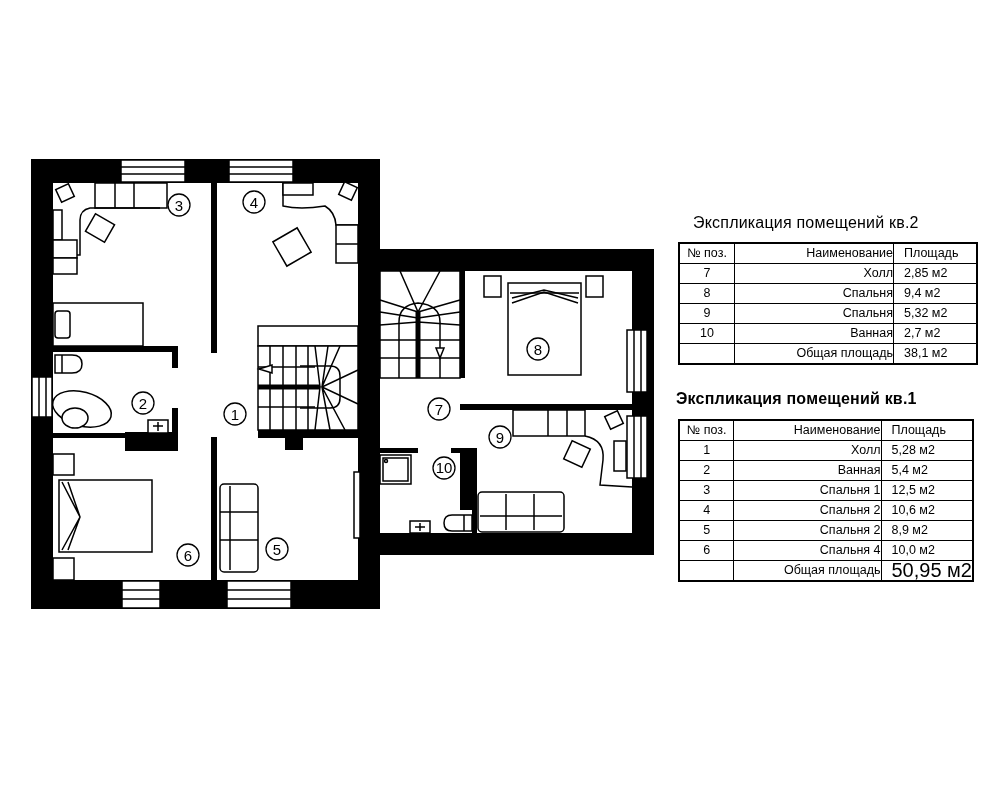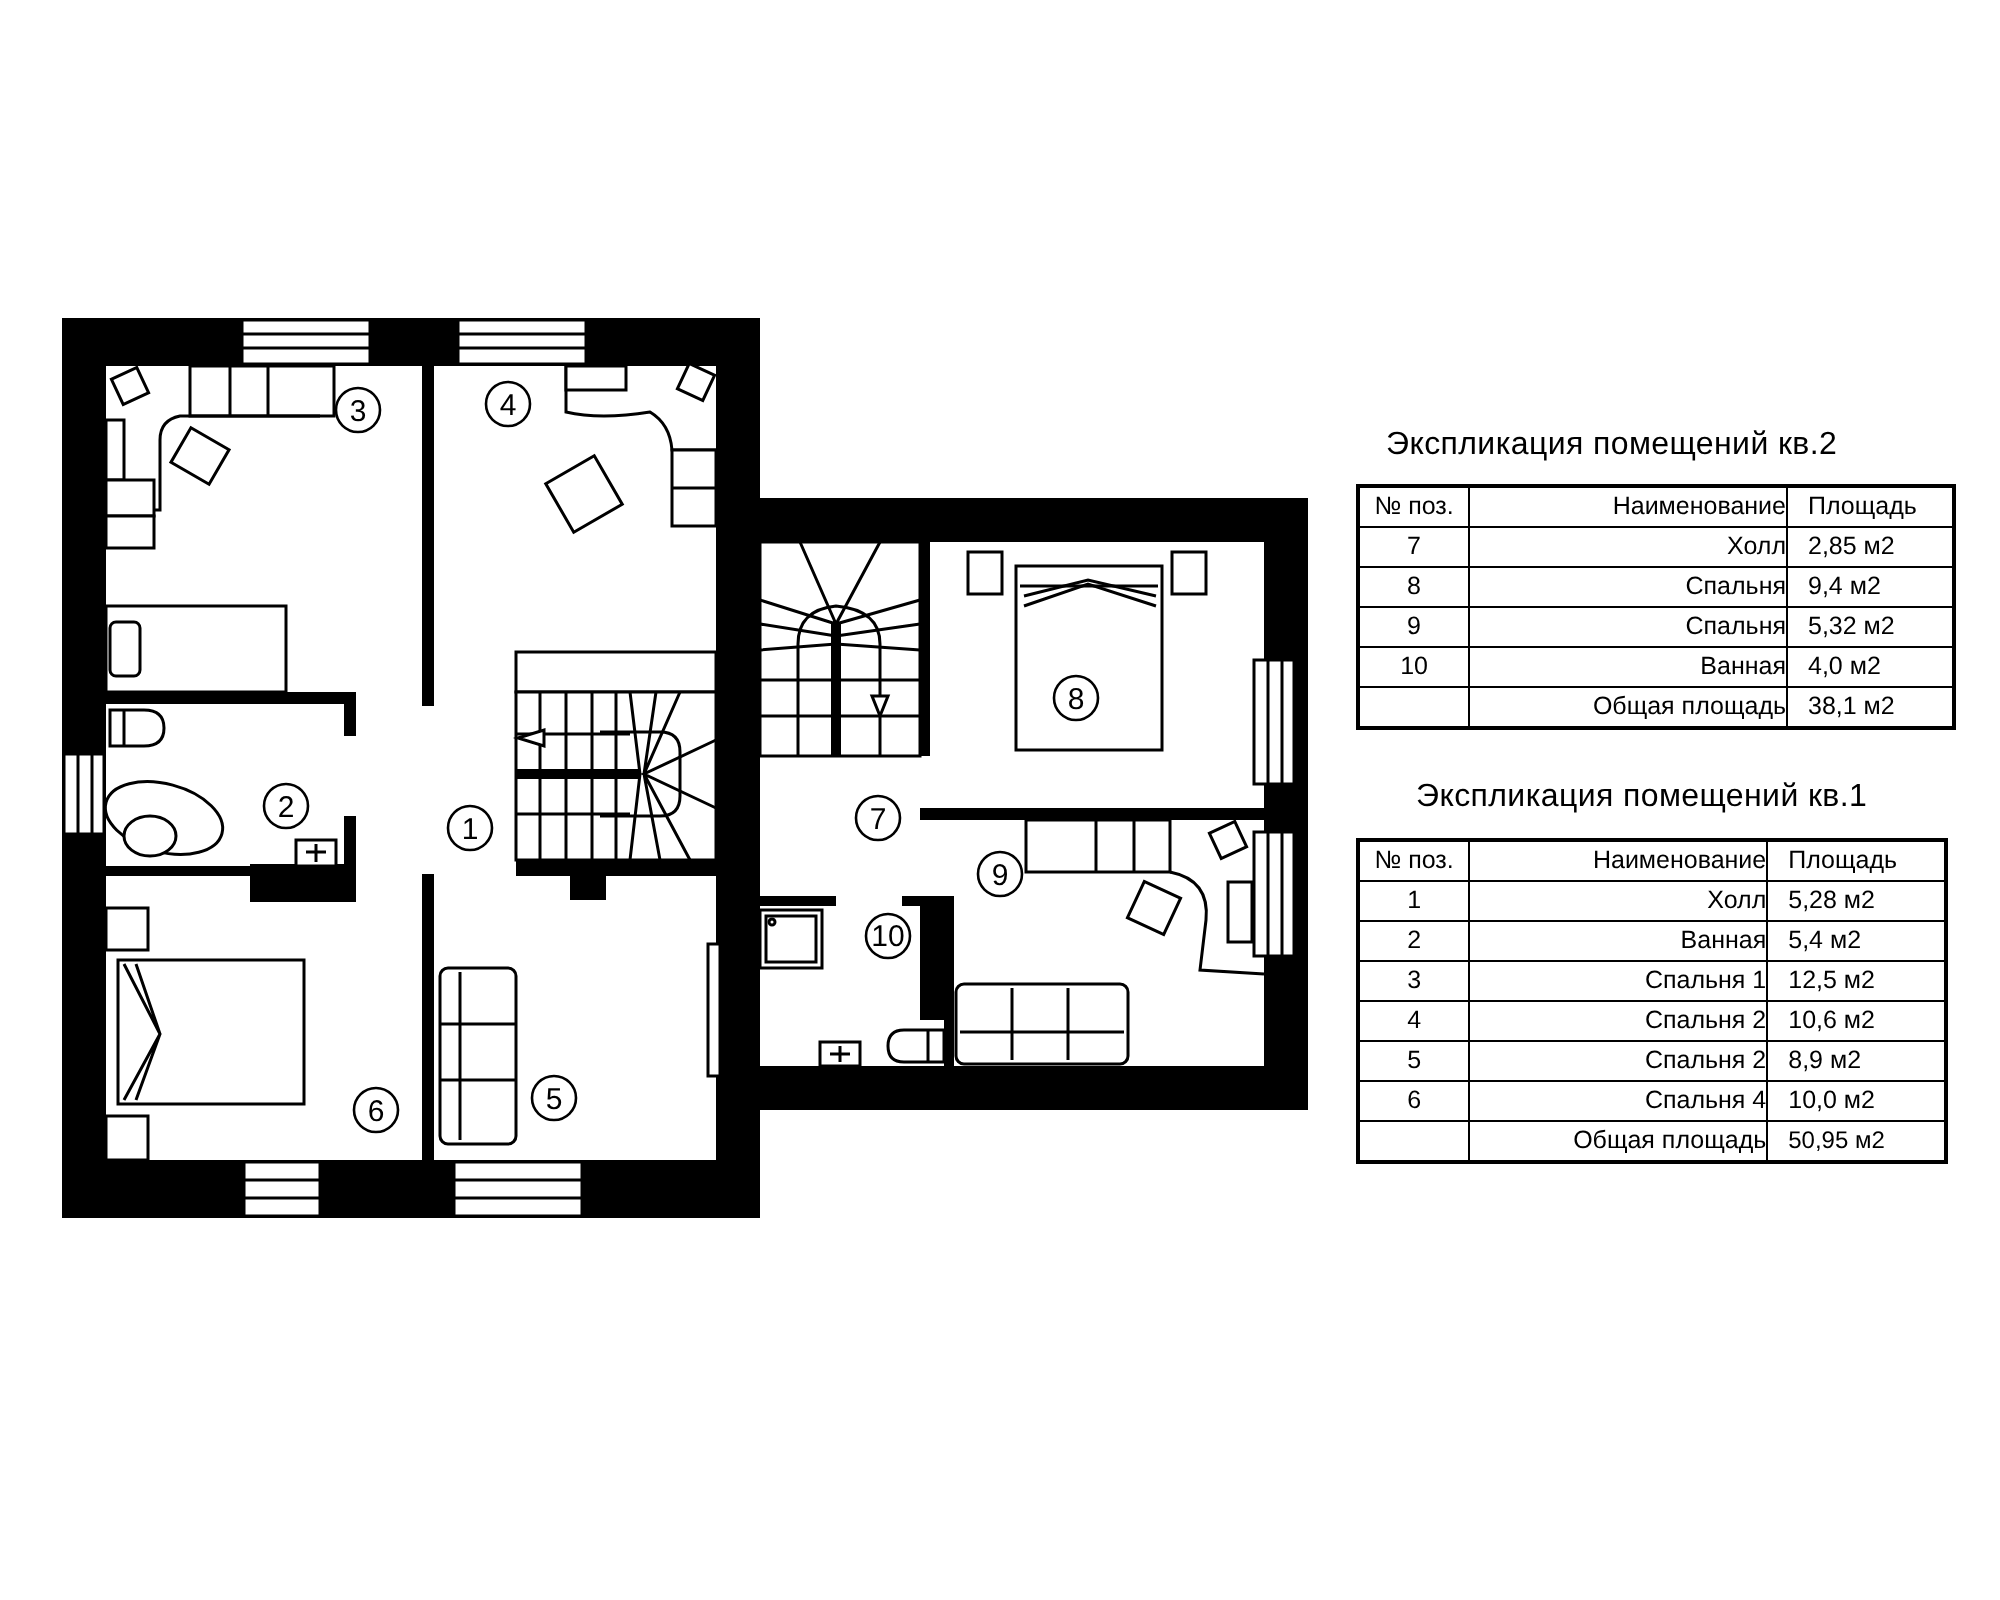--- a/index.html
+++ b/index.html
@@ -6,21 +6,21 @@
     body { width: 1000px; height: 800px; position: relative; overflow: hidden; font-family: "Liberation Sans", sans-serif; color: #000; }
     #plan { position: absolute; left: 0; top: 0; width: 1000px; height: 800px; }
     .tbl-title { position: absolute; font-size: 16px; white-space: nowrap; letter-spacing: 0.2px; }
     table.expl { position: absolute; border-collapse: collapse; font-size: 12.5px; }
     table.expl td { border: 1.5px solid #000; padding: 0 0; height: 19px; line-height: 19px; white-space: nowrap; }
     #t2 { left: 678px; top: 242px; width: 300px; border: 2px solid #000; }
     #t1 { left: 678px; top: 419px; width: 296px; border: 2px solid #000; }
     .c-num { text-align: center; }
     .c-name { text-align: right; padding-left: 16px !important; }
     .c-area { text-align: left; padding-left: 10px !important; }
-    #t1 tr.total td.c-area { font-size: 12px; }
+    #t1 tr.total td.c-area { font-size: 20px; }
     .room-label text { font-size: 15px; }
   </style>
 </head>
 <body>
 
 <svg id="plan" viewBox="0 0 1000 800" xmlns="http://www.w3.org/2000/svg">
   <g fill="#000">
 
     <rect x="31" y="159" width="349" height="24"></rect>
     <rect x="31" y="159" width="22" height="450"></rect>
@@ -252,31 +252,31 @@
     <td class="c-area">9,4 м2</td>
   </tr>
   <tr>
     <td class="c-num">9</td>
     <td class="c-name">Спальня</td>
     <td class="c-area">5,32 м2</td>
   </tr>
   <tr>
     <td class="c-num">10</td>
     <td class="c-name">Ванная</td>
-    <td class="c-area">4,0 м2</td>
+    <td class="c-area">2,7 м2</td>
   </tr>
   <tr class="total">
     <td class="c-num"></td>
     <td class="c-name" style="padding-left:26px !important">Общая площадь</td>
     <td class="c-area">38,1 м2</td>
   </tr>
 </tbody>
   </table>
 
-<div class="tbl-title" style="left:708px; top:390px;">Экспликация помещений кв.1</div>
+<div class="tbl-title" style="left:676px; top:390px;font-weight:bold;">Экспликация помещений кв.1</div>
 <table id="t1" class="expl">
   <colgroup>
       <col style="width:56px">
       <col style="width:150px">
       <col style="width:90px">
     </colgroup>
   <tbody>
       <tr>
     <td class="c-num">№ поз.</td>
     <td class="c-name">Наименование</td>

